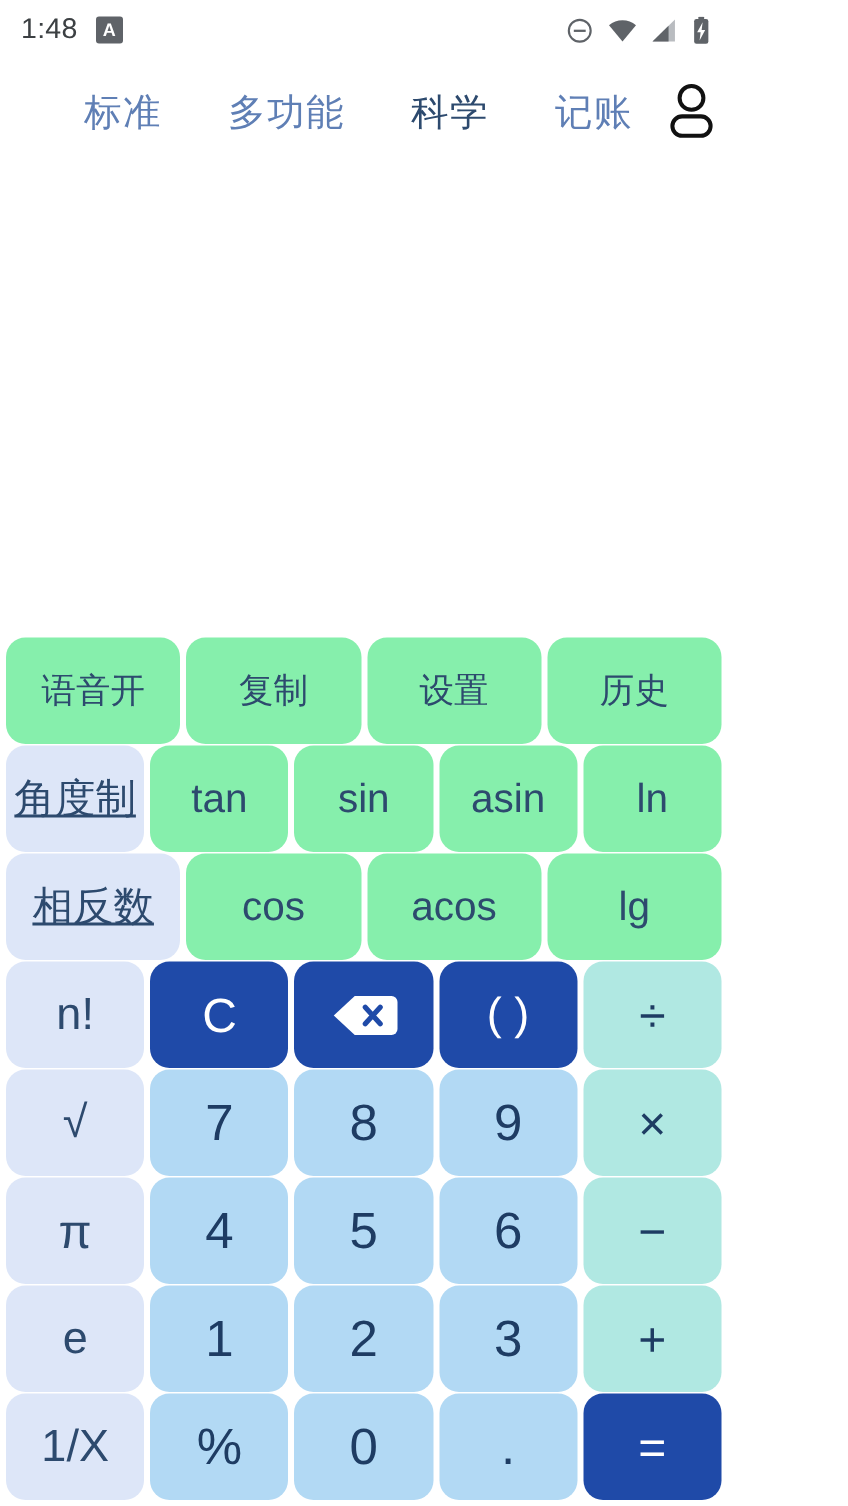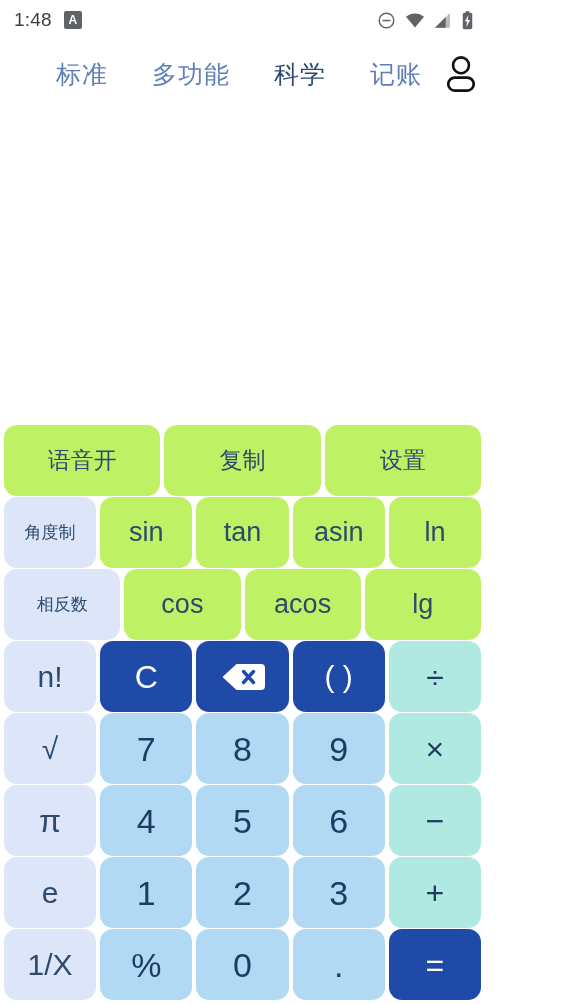--- a/index.html
+++ b/index.html
@@ -71,24 +71,24 @@
     flex:1 1 0;
     border:none; outline:none;
     border-radius:13px;
     display:flex; align-items:center; justify-content:center;
     font-family:"Liberation Sans","DejaVu Sans",sans-serif;
     cursor:pointer;
     user-select:none;
     line-height:1;
   }
   
-  .k-func  { background:#bef264; color:#2d4a6e; font-size:27px; }
+  .k-func  { background:#86efac; color:#2d4a6e; font-size:27px; }
   .k-func.zh { font-size:23px; }
   .k-side  { background:#dde6f8; color:#2d4a6e; font-size:30px; }
-  .k-side.zh { font-size:17px; }
+  .k-side.zh { font-size:27px;text-decoration:underline; }
   .k-digit { background:#b2d9f4; color:#1e3c63; font-size:34px; }
   .k-op    { background:#b0e8e2; color:#1e3c63; font-size:32px; }
   .k-accent{ background:#1f4aa8; color:#ffffff; font-size:32px; }
   .k-accent.small { font-size:30px; }
 
   .glyph-sqrt { font-size:30px; }
   .glyph-pi   { font-size:32px; }
   .dotkey     { font-size:34px; }
 </style>
 </head>
@@ -144,26 +144,27 @@
     <div class="expr"></div>
     <div class="result"></div>
   </div>
 
   <div class="keypad">
 
     <div class="krow">
       <button class="key k-func zh">语音开</button>
       <button class="key k-func zh">复制</button>
       <button class="key k-func zh">设置</button>
+      <button class="key k-func zh">历史</button>
     </div>
 
     <div class="krow">
       <button class="key k-side zh">角度制</button>
+      <button class="key k-func">tan</button>
       <button class="key k-func">sin</button>
-      <button class="key k-func">tan</button>
       <button class="key k-func">asin</button>
       <button class="key k-func">ln</button>
     </div>
 
     <div class="krow">
       <button class="key k-side zh">相反数</button>
       <button class="key k-func">cos</button>
       <button class="key k-func">acos</button>
       <button class="key k-func">lg</button>
     </div>

